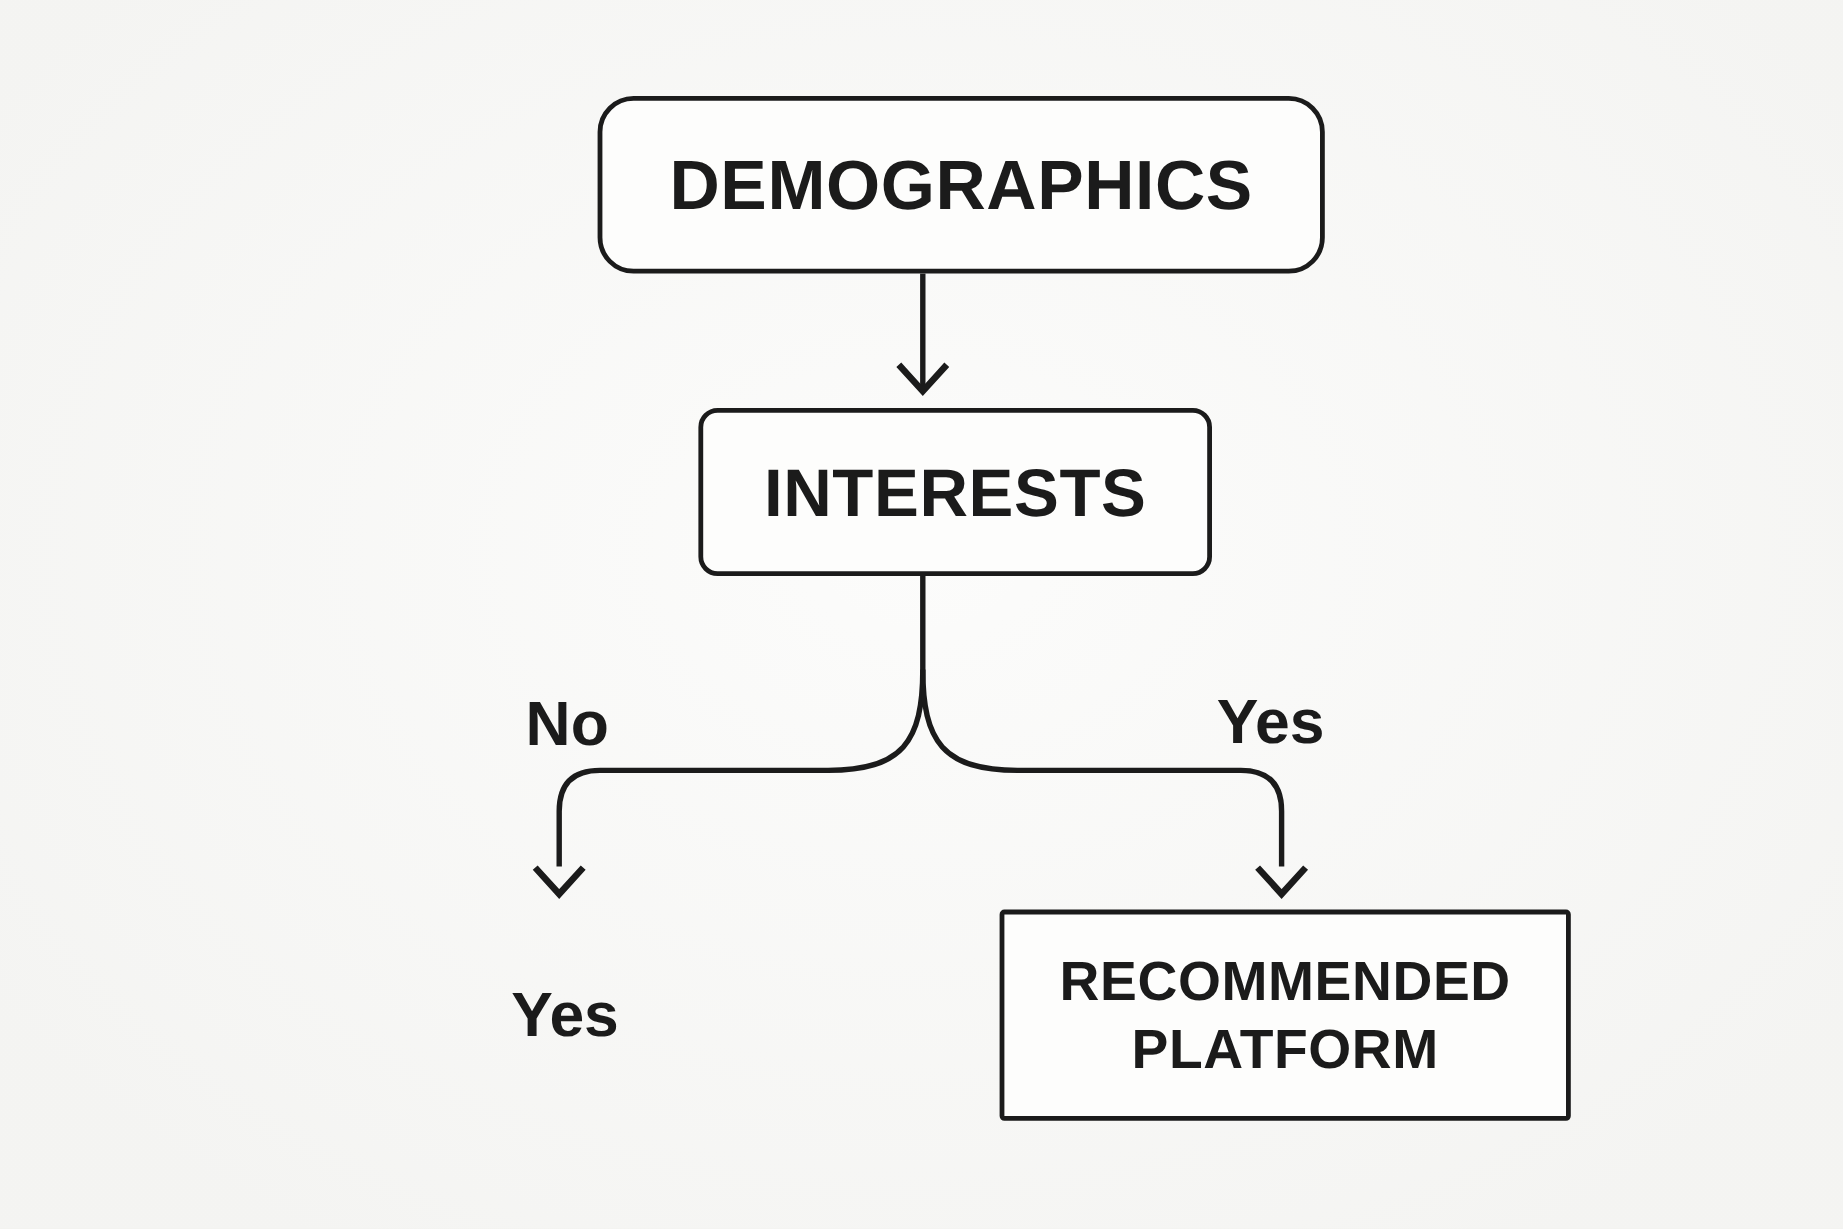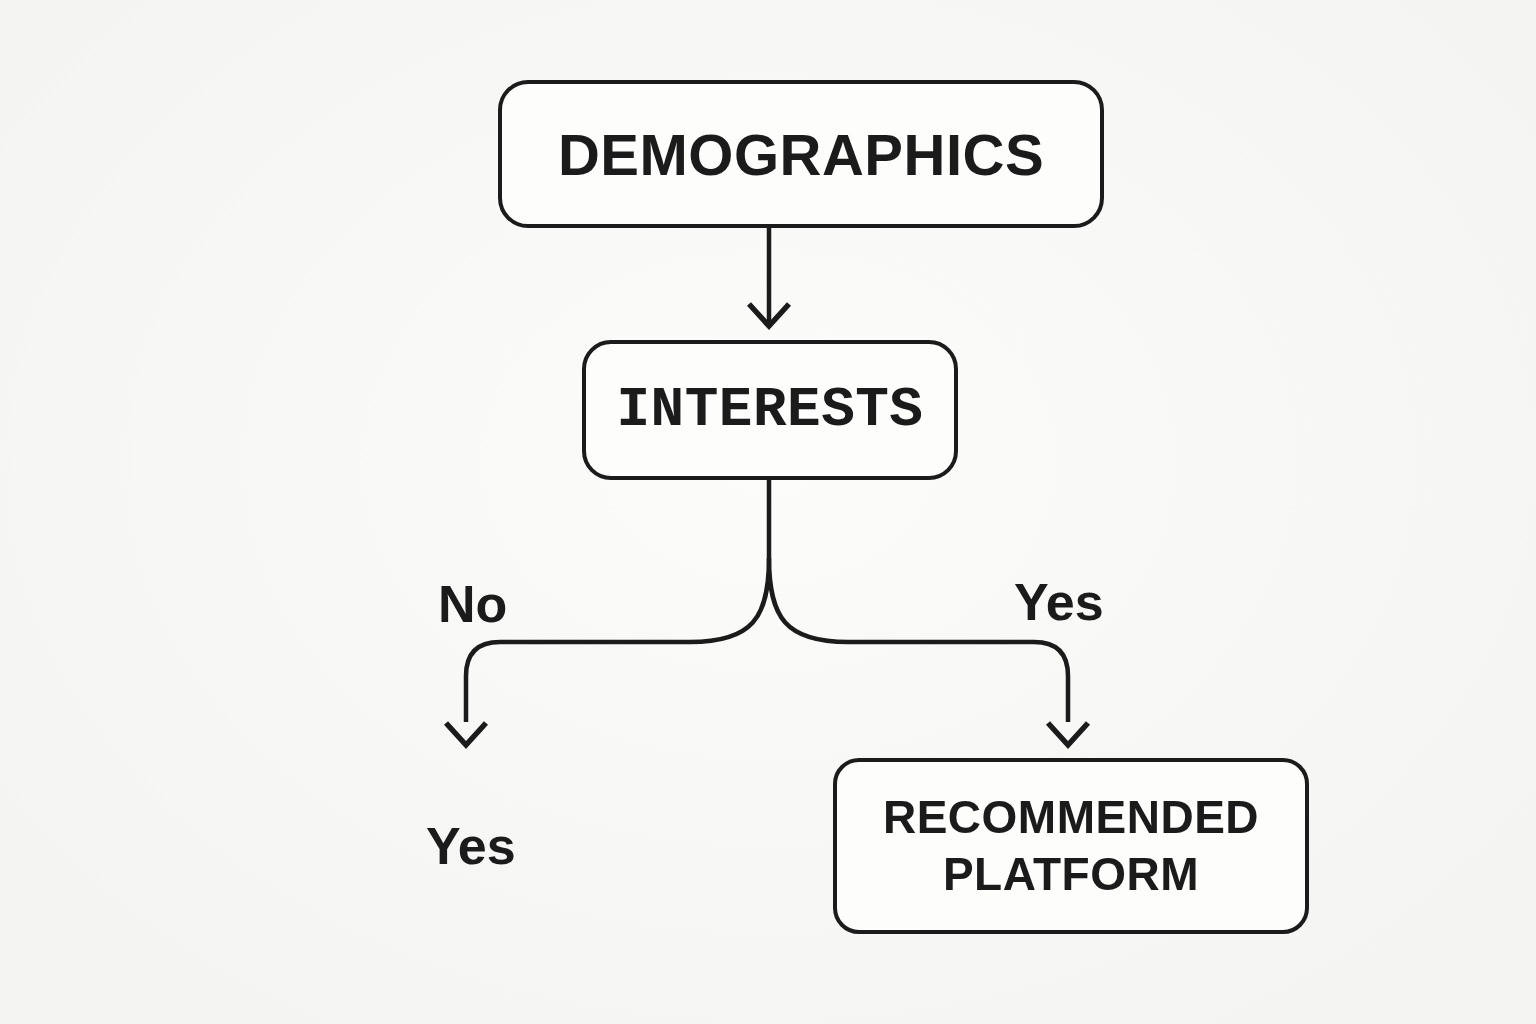--- a/index.html
+++ b/index.html
@@ -50,31 +50,30 @@
     letter-spacing: 0.5px;
   }
   .node-demographics {
     left: 466px; top: 80px;
     width: 606px; height: 148px;
     font-size: 58px;
     margin-left: 32px;
   }
   .node-interests {
     left: 582px; top: 340px;
-    width: 376px; height: 140px;
+    width: 428px; height: 140px;
     font-size: 56px;
-    border-radius: 29px;
-    font-family: Liberation Mono, monospace;
+    border-radius: 16px;
   }
   .node-recommended {
     left: 833px; top: 758px;
     width: 476px; height: 176px;
     font-size: 46px;
     line-height: 1.24;
-    border-radius: 26px;
+    border-radius: 4px;
     padding: 0 16px;
   }
   .edge-label, .leaf-label {
     position: absolute;
     color: var(--ink);
     font-weight: bold;
     font-size: 52px;
     line-height: 1;
     white-space: nowrap;
   }

